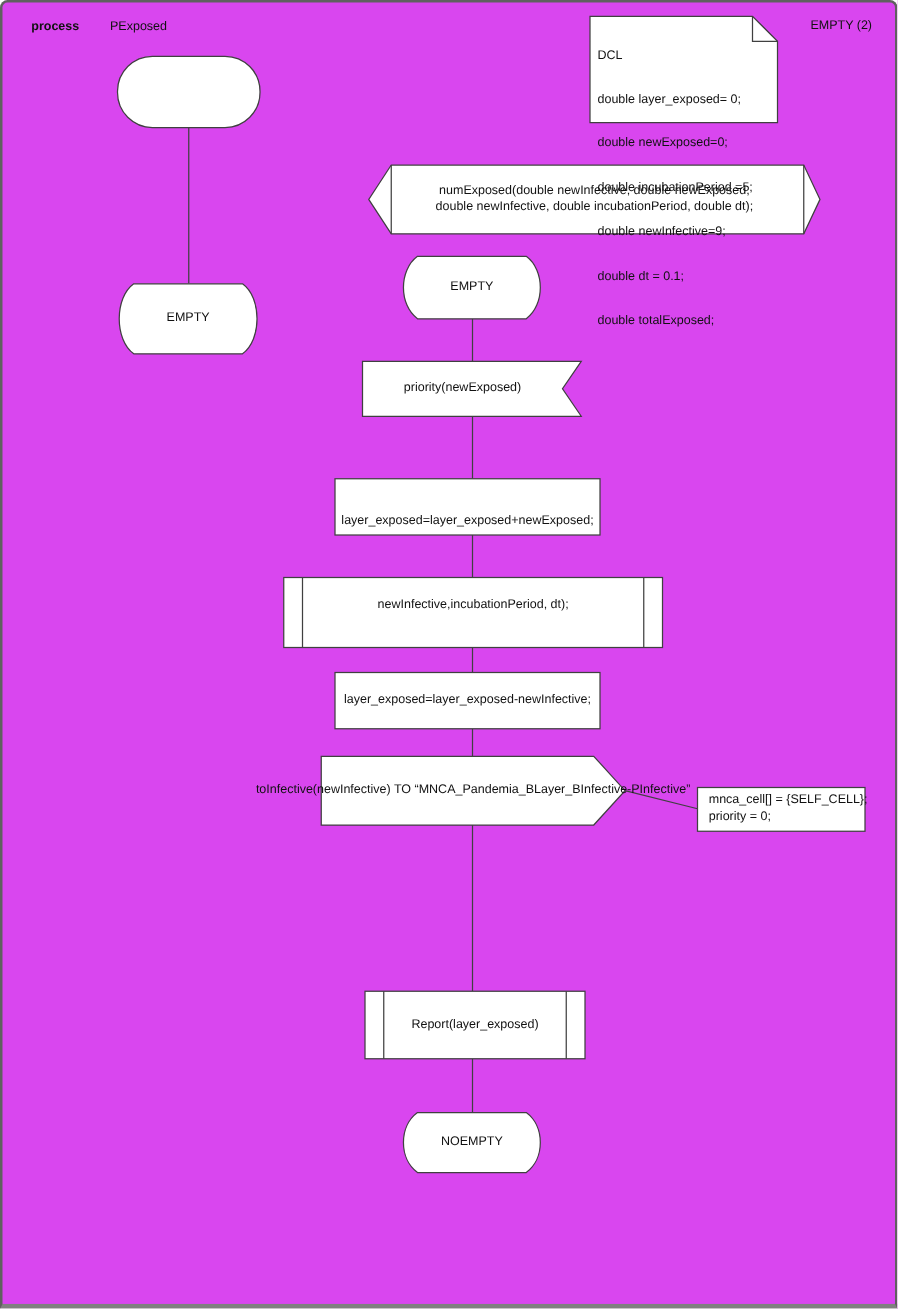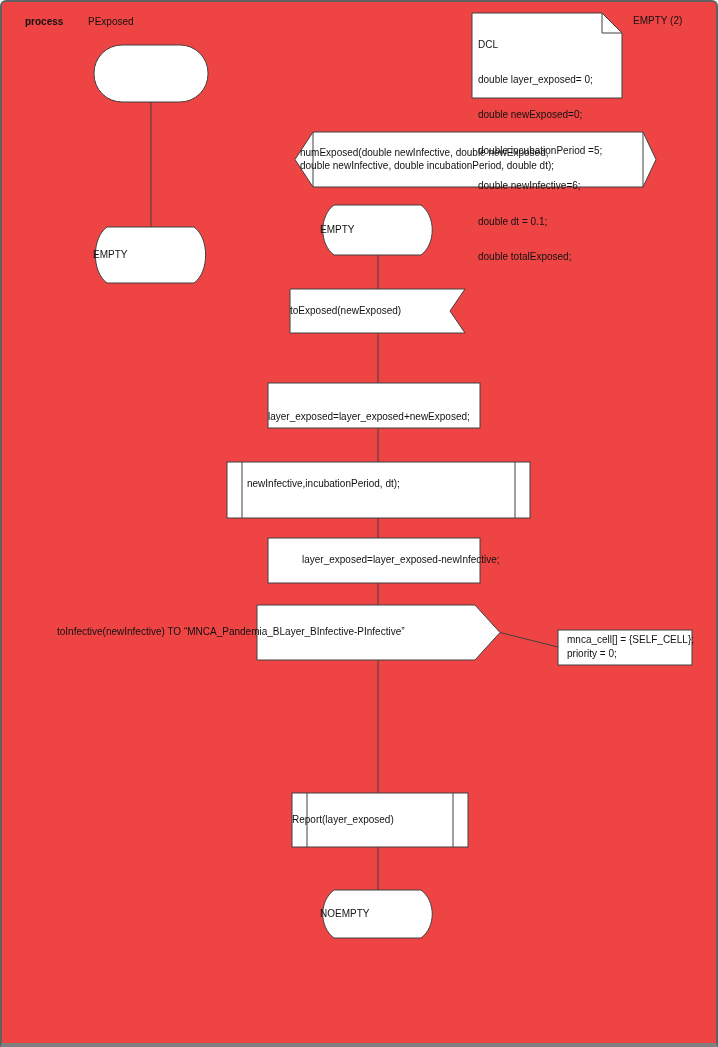--- a/index.html
+++ b/index.html
@@ -1,34 +1,34 @@
 <!DOCTYPE html>
 <html><head>
 <meta charset="utf-8">
 <style>
   html,body{margin:0;padding:0;background:#fff;}
   #page{
     position:relative;
     width:714px;height:1041px;
     font-family:"Liberation Sans", sans-serif;
     color:#111;
-    background:#ef4444;
+    background:#d946ef;
     border:2px solid #606060;
     border-bottom:4px solid #808080;
     border-radius:6px 6px 0 0;
     overflow:hidden;
   }
   svg.layer{position:absolute;left:0;top:0;}
   .lbl{
     position:absolute;
     font-size:10px;
     line-height:12px;
     white-space:nowrap;
   }
-  .ctr{}
+  .ctr{text-align:center;}
   .two{white-space:normal;}
   .dcl{
     font-size:10px;
     line-height:11.8px;
     white-space:pre;
   }
   .bold{font-weight:bold;}
   .shape{fill:#ffffff;stroke:#404040;stroke-width:1;}
   .conn{stroke:#404040;stroke-width:1;fill:none;}
 </style>
@@ -85,43 +85,43 @@
 
   <div class="lbl bold" style="left:23px;top:14px;">process</div>
   <div class="lbl" style="left:86px;top:14px;">PExposed</div>
   <div class="lbl ctr" style="left:631px;top:13px;width:80px;">EMPTY (2)</div>
 
   <div class="dcl" style="position:absolute;left:476px;top:13px;">
     <div>DCL</div>
     <div>double layer_exposed= 0;</div>
     <div>double newExposed=0;</div>
     <div>double incubationPeriod =5;</div>
-    <div>double newInfective=6;</div>
+    <div>double newInfective=9;</div>
     <div>double dt = 0.1;</div>
     <div>double totalExposed;</div>
   </div>
 
   <div class="lbl ctr two" style="left:298px;top:144px;width:351px;line-height:13px;">
     <div>numExposed(double newInfective, double newExposed,</div>
     <div>double newInfective, double incubationPeriod, double dt);</div>
   </div>
 
   <div class="lbl ctr" style="left:318px;top:222px;width:115px;">EMPTY</div>
 
   <div class="lbl ctr" style="left:91px;top:247px;width:115px;">EMPTY</div>
 
-  <div class="lbl ctr" style="left:288px;top:303px;width:160px;">toExposed(newExposed)</div>
+  <div class="lbl ctr" style="left:288px;top:303px;width:160px;">priority(newExposed)</div>
 
   <div class="lbl ctr" style="left:266px;top:397px;width:212px;margin-top:12px;">layer_exposed=layer_exposed+newExposed;</div>
 
   <div class="lbl ctr two" style="left:245px;top:475px;width:263px;line-height:13px;">
     <div>newInfective,incubationPeriod, dt);</div>
   </div>
 
-  <div class="lbl ctr" style="left:266px;top:552px;width:212px;margin-left:34px;">layer_exposed=layer_exposed-newInfective;</div>
+  <div class="lbl ctr" style="left:266px;top:552px;width:212px;">layer_exposed=layer_exposed-newInfective;</div>
 
   <div class="lbl ctr" style="left:55px;top:624px;width:643px;">toInfective(newInfective) TO “MNCA_Pandemia_BLayer_BInfective-PInfective”</div>
 
   <div class="lbl" style="left:565px;top:631px;line-height:14px;">
     <div>mnca_cell[] = {SELF_CELL};</div>
     <div>priority = 0;</div>
   </div>
 
   <div class="lbl ctr" style="left:290px;top:812px;width:176px;">Report(layer_exposed)</div>
 

